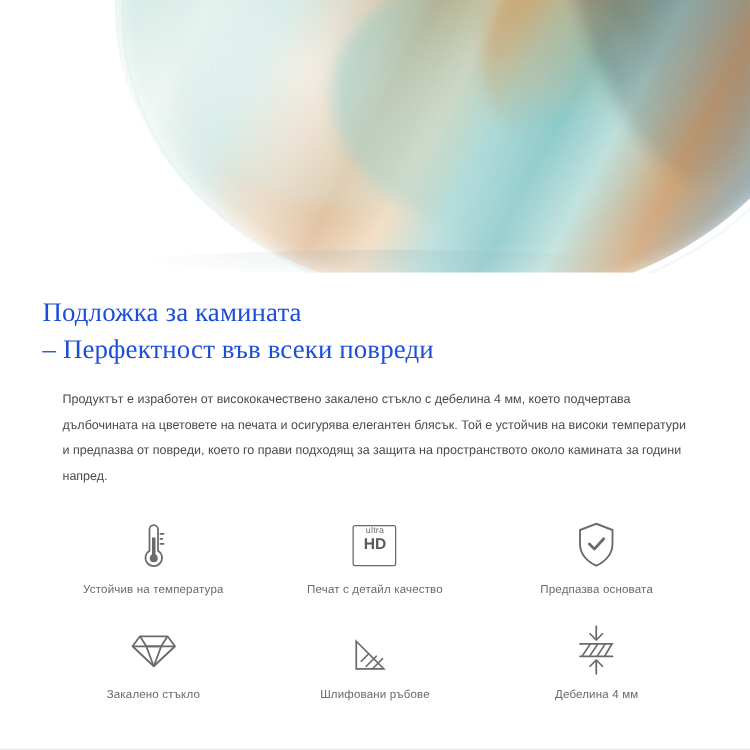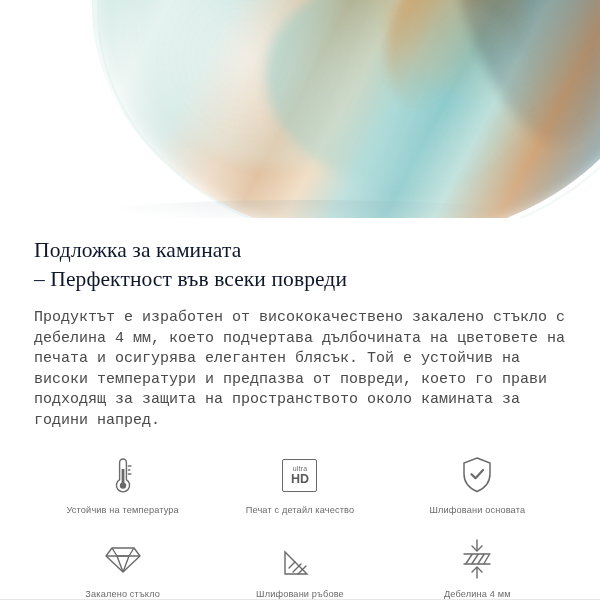--- a/index.html
+++ b/index.html
@@ -138,34 +138,34 @@
 
   
   .content {
     position: relative;
     padding: 18px 34px 0 34px;
   }
   .headline {
     font-family: "Liberation Serif", serif;
     font-size: 21.5px;
     line-height: 29px;
-    color: #0f172a;
+    color: #1d4ed8;
     font-weight: 400;
     margin: 0 0 14px 0;
     letter-spacing: 0.1px;
   }
   .headline .line2 {
     display: block;
   }
   .body-copy {
-    font-family: Liberation Mono, monospace;
-    font-size: 15px;
+    font-family: Liberation Sans, sans-serif;
+    font-size: 10px;
     line-height: 20.5px;
     color: #4a4a4a;
-    margin: 0;
+    margin: 16px;
     max-width: 540px;
   }
 
   
   .features {
     position: relative;
     margin-top: 22px;
     display: grid;
     grid-template-columns: repeat(3, 1fr);
     row-gap: 22px;
@@ -192,21 +192,20 @@
     white-space: nowrap;
   }
   .hd-badge {
     width: 33px;
     height: 31px;
     border: 1.6px solid #6a6a6a;
     border-radius: 2px;
     display: flex;
     flex-direction: column;
     align-items: center;
-    justify-content: center;
     line-height: 1;
   }
   .hd-badge .t1 {
     font-size: 7px;
     color: #6a6a6a;
     letter-spacing: 0.2px;
   }
   .hd-badge .t2 {
     font-size: 12.5px;
     font-weight: bold;
@@ -275,21 +274,21 @@
         <div class="feature-label">Печат с детайл качество</div>
       </div>
 
       <div class="feature">
         <div class="feature-icon">
           <svg width="34" height="40" viewBox="0 0 34 40" fill="none" stroke="#6a6a6a" stroke-width="1.5">
             <path d="M17 3 L30 8 V19 C30 27.5 24 33.5 17 36.5 C10 33.5 4 27.5 4 19 V8 Z"></path>
             <path d="M11.5 19.2 L15.5 23.2 L23 15" stroke="#6a6a6a" stroke-width="2.2" stroke-linecap="round" stroke-linejoin="round"></path>
           </svg>
         </div>
-        <div class="feature-label">Шлифовани основата</div>
+        <div class="feature-label">Предпазва основата</div>
       </div>
 
       <div class="feature">
         <div class="feature-icon">
           <svg width="38" height="32" viewBox="0 0 38 32" fill="none" stroke="#6a6a6a" stroke-width="1.4" stroke-linejoin="round">
             <path d="M8 5 H30 L36 13 L19 29 L2 13 Z"></path>
             <path d="M2 13 H36"></path>
             <path d="M8 5 L13 13 L19 29"></path>
             <path d="M30 5 L25 13 L19 29"></path>
             <path d="M13 13 H25"></path>

